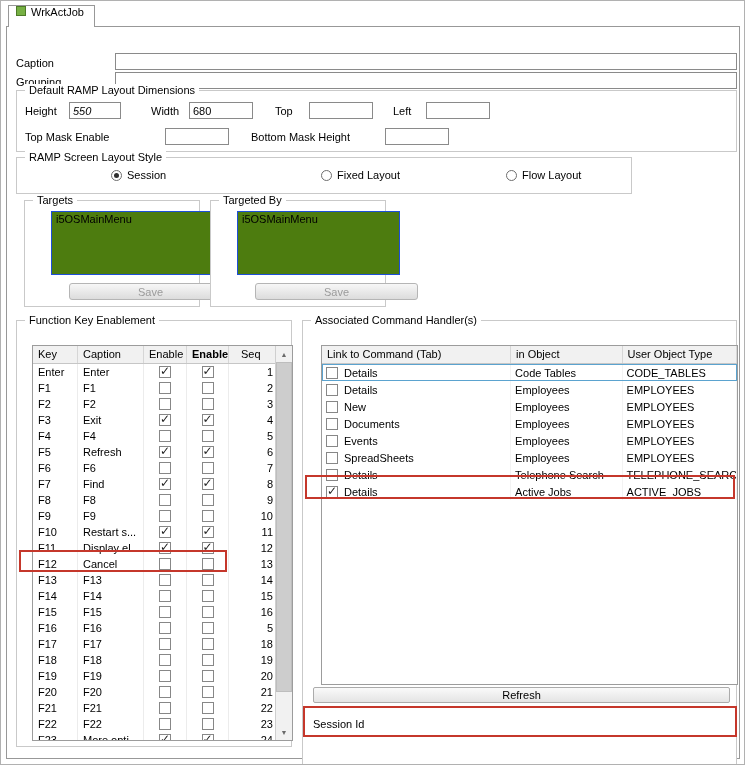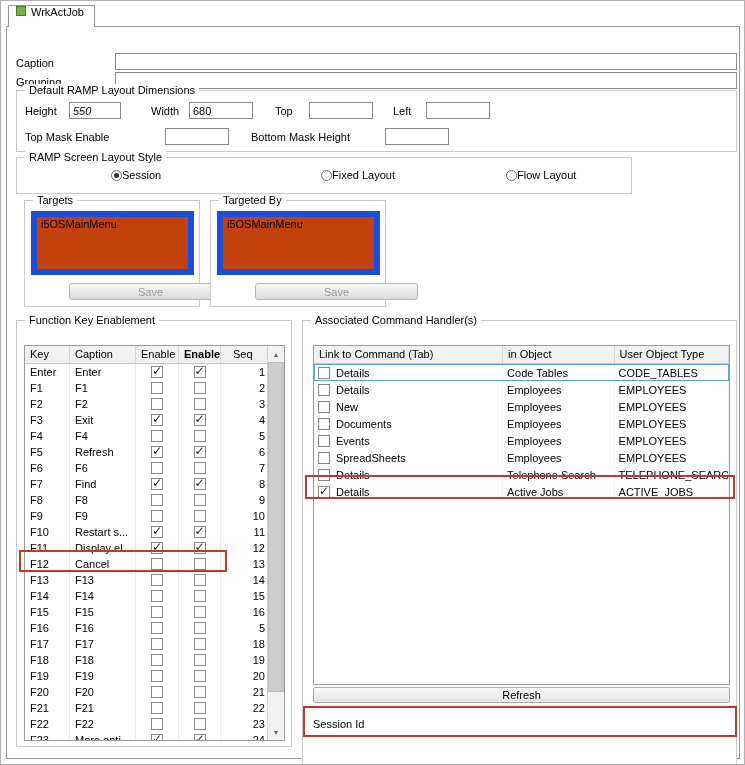--- a/index.html
+++ b/index.html
@@ -10,35 +10,35 @@
   .tab-icon{width:10px;height:10px;background:#76b043;border:1px solid #4d7a28;}
 
   .panel{position:absolute;left:5px;top:25px;width:734px;height:733px;border:1px solid #989898;background:#fff;}
 
   .lbl{position:absolute;white-space:nowrap;}
   .inp{position:absolute;height:17px;border:1px solid #8a8a8a;background:#fff;font:inherit;padding:0 3px;}
 
   .fieldset{position:absolute;border:1px solid #c9c9c9;background:#fff;}
   .legend{position:absolute;top:-7px;left:8px;background:#fff;padding:0 4px;white-space:nowrap;}
 
-  .radio-option{position:absolute;top:11px;display:flex;align-items:center;}
+  .radio-option{position:absolute;top:11px;display:flex;align-items:center;gap:5px;}
   .radio-option:nth-child(1){left:94px}
   .radio-option:nth-child(2){left:304px}
   .radio-option:nth-child(3){left:489px}
   .radio{width:11px;height:11px;border:1px solid #6e6e6e;border-radius:50%;background:#fff;position:relative;flex:0 0 auto;}
   .radio.selected::after{content:"";position:absolute;left:2px;top:2px;width:5px;height:5px;border-radius:50%;background:#2f2f2f;}
 
-  .listbox{position:absolute;border:6px solid #1d4ed8;background:#c2410c;overflow:hidden;}
+  .listbox{position:absolute;border:1px solid #1d4ed8;background:#4d7c0f;overflow:hidden;margin-left:20px;}
   .list-item{padding:1px 4px;white-space:nowrap;}
 
   .btn{position:absolute;display:flex;align-items:center;justify-content:center;border:1px solid #b5b5b5;border-radius:3px;background:linear-gradient(#f7f7f7,#dcdcdc);cursor:default;}
   .btn.disabled{color:#9b9b9b;margin-left:38px;}
   .btn.flat{border-radius:2px;border-color:#ababab;background:linear-gradient(#fafafa,#e4e4e4);}
 
-  .table{position:absolute;border:1px solid #9c9c9c;background:#fff;overflow:hidden;}
+  .table{position:absolute;border:1px solid #9c9c9c;background:#fff;overflow:hidden;margin-left:8px;}
   .t-head{display:flex;height:18px;background:#f1f1f1;border-bottom:1px solid #c6c6c6;}
   .t-hcell{padding:2px 3px 0 5px;border-right:1px solid #d6d6d6;overflow:hidden;white-space:nowrap;}
   .t-hcell.bold{font-weight:bold;}
 
   .w-key{width:45px}.w-cap{width:66px}.w-ek{width:43px}.w-en{width:42px}
   .w-seq{width:48px;justify-content:flex-end;padding-right:13px;}
   .t-hcell.w-seq{text-align:left;justify-content:flex-start;padding-right:3px;padding-left:12px;}
 
   .fk-rows{width:244px;}
   .fk-row{display:flex;height:16px;align-items:center;}

